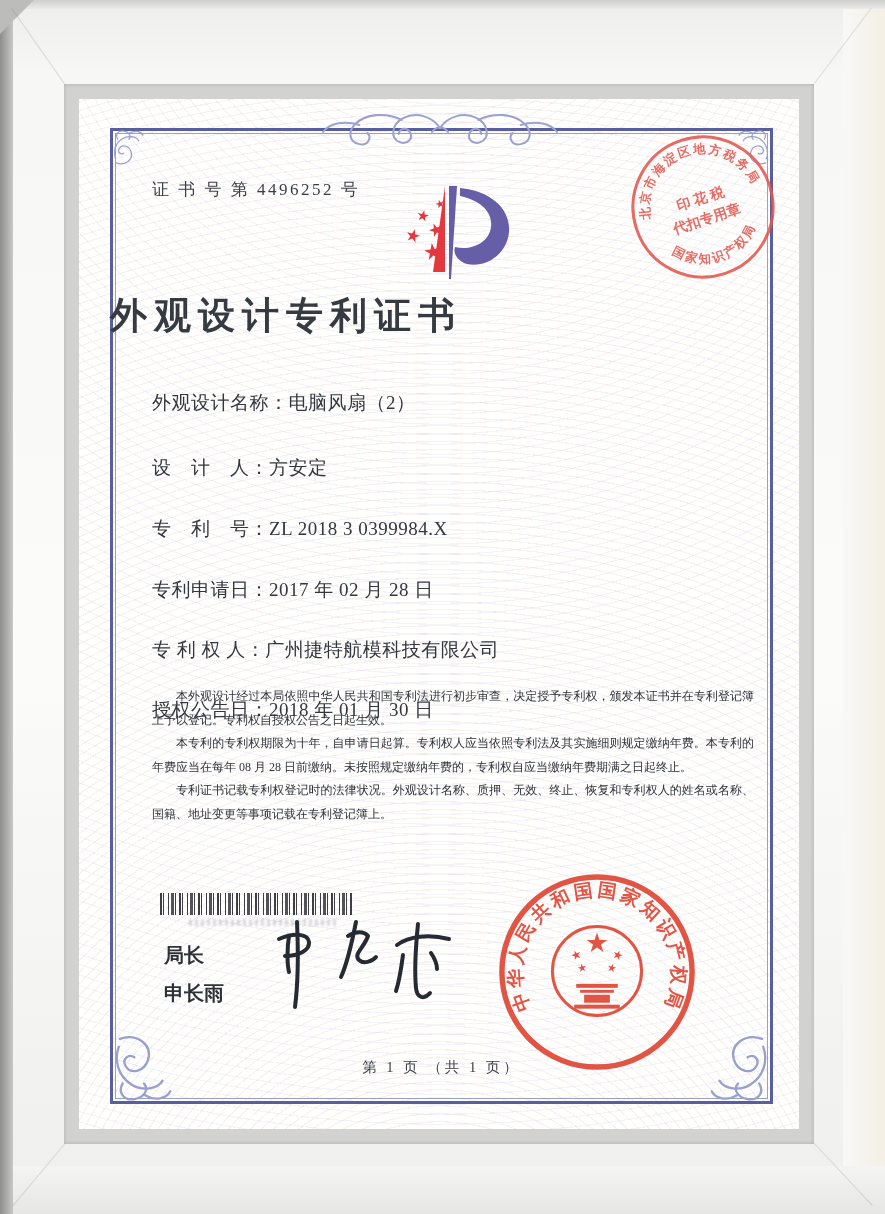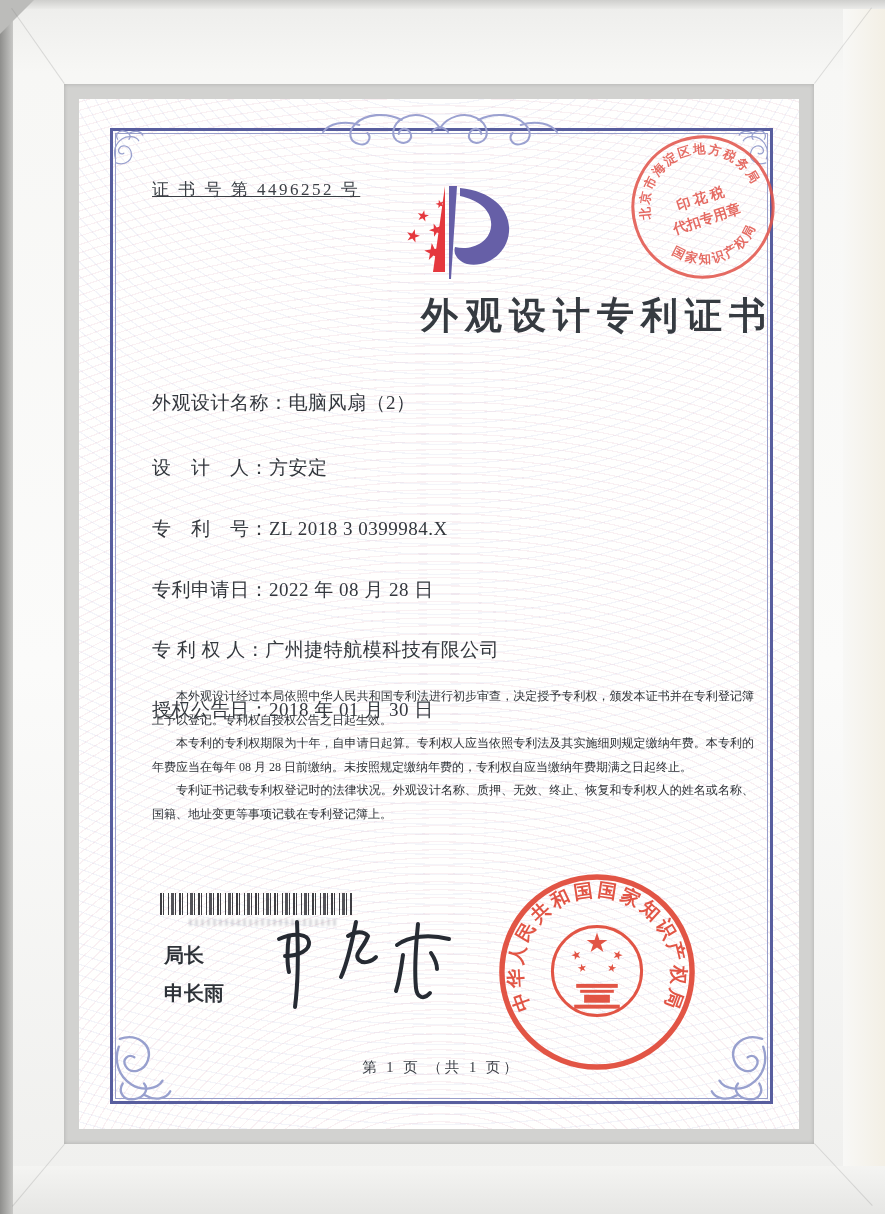--- a/index.html
+++ b/index.html
@@ -28,24 +28,24 @@
   .paper{position:absolute;inset:15px;background-color:#fffffe;
      background-image:
        repeating-radial-gradient(circle at 50% 118%, rgba(222,168,188,.17) 0 1.2px, rgba(0,0,0,0) 1.2px 8px),
        repeating-radial-gradient(circle at 50% -18%, rgba(168,173,218,.13) 0 1.2px, rgba(0,0,0,0) 1.2px 10px);}
   .cert-border{position:absolute;left:31px;top:29px;width:663px;height:976px;
         box-sizing:border-box;border:3px solid #585e9e;}
   .cert-border::before{content:"";position:absolute;inset:2px;border:1px solid #999fcb;}
   .flourish{position:absolute;z-index:2;}
   
   .cert-number{position:absolute;left:73px;top:79px;font-size:17px;letter-spacing:2.5px;
-        color:#3a3e44;z-index:3;text-decoration:underline;}
+        color:#3a3e44;z-index:3;}
   .logo{position:absolute;left:304px;top:84px;z-index:3;}
   .tax-stamp{position:absolute;left:549px;top:33px;transform:rotate(-18deg);opacity:.88;z-index:3;}
-  .cert-title{position:absolute;left:31px;top:192px;width:663px;text-align:right;
+  .cert-title{position:absolute;left:31px;top:192px;width:663px;text-align:left;
         font-size:37px;font-weight:700;letter-spacing:7px;color:#363b41;z-index:3;}
   .fields{position:absolute;left:73px;top:291px;width:560px;z-index:3;}
   .field{position:absolute;left:0;font-size:19px;color:#33373d;letter-spacing:.5px;white-space:nowrap;}
   .f0{top:0;} .f1{top:65px;} .f2{top:126px;} .f3{top:187px;} .f4{top:247px;} .f5{top:307px;}
   .paragraphs{position:absolute;left:73px;top:586px;width:602px;z-index:3;
         font-size:12px;line-height:23.5px;color:#2e3237;text-align:justify;}
   .paragraphs p{margin:0;text-indent:2em;}
   .barcode{position:absolute;left:81px;top:794px;width:192px;height:22px;opacity:.82;z-index:3;
      background:repeating-linear-gradient(90deg,
         #15151a 0 2px, transparent 2px 3px, #15151a 3px 4px, transparent 4px 8px,
@@ -150,21 +150,21 @@
         <text x="75" y="71" text-anchor="middle" font-size="14" fill="#e2574e" font-weight="700">印 花 税</text>
         <text x="75" y="92" text-anchor="middle" font-size="14" fill="#e2574e" font-weight="700">代扣专用章</text>
       </svg>
 
       <div class="cert-title">外观设计专利证书</div>
 
       <div class="fields">
         <div class="field f0">外观设计名称：电脑风扇（2）</div>
         <div class="field f1">设　计　人：方安定</div>
         <div class="field f2">专　利　号：ZL 2018 3 0399984.X</div>
-        <div class="field f3">专利申请日：2022 年 08 月 28 日</div>
+        <div class="field f3">专利申请日：2017 年 02 月 28 日</div>
         <div class="field f4">专 利 权 人：广州捷特航模科技有限公司</div>
         <div class="field f5">授权公告日：2018 年 01 月 30 日</div>
       </div>
 
       <div class="paragraphs">
         <p>本外观设计经过本局依照中华人民共和国专利法进行初步审查，决定授予专利权，颁发本证书并在专利登记簿上予以登记。专利权自授权公告之日起生效。</p>
         <p>本专利的专利权期限为十年，自申请日起算。专利权人应当依照专利法及其实施细则规定缴纳年费。本专利的年费应当在每年 08 月 28 日前缴纳。未按照规定缴纳年费的，专利权自应当缴纳年费期满之日起终止。</p>
         <p>专利证书记载专利权登记时的法律状况。外观设计名称、质押、无效、终止、恢复和专利权人的姓名或名称、国籍、地址变更等事项记载在专利登记簿上。</p>
       </div>
 

